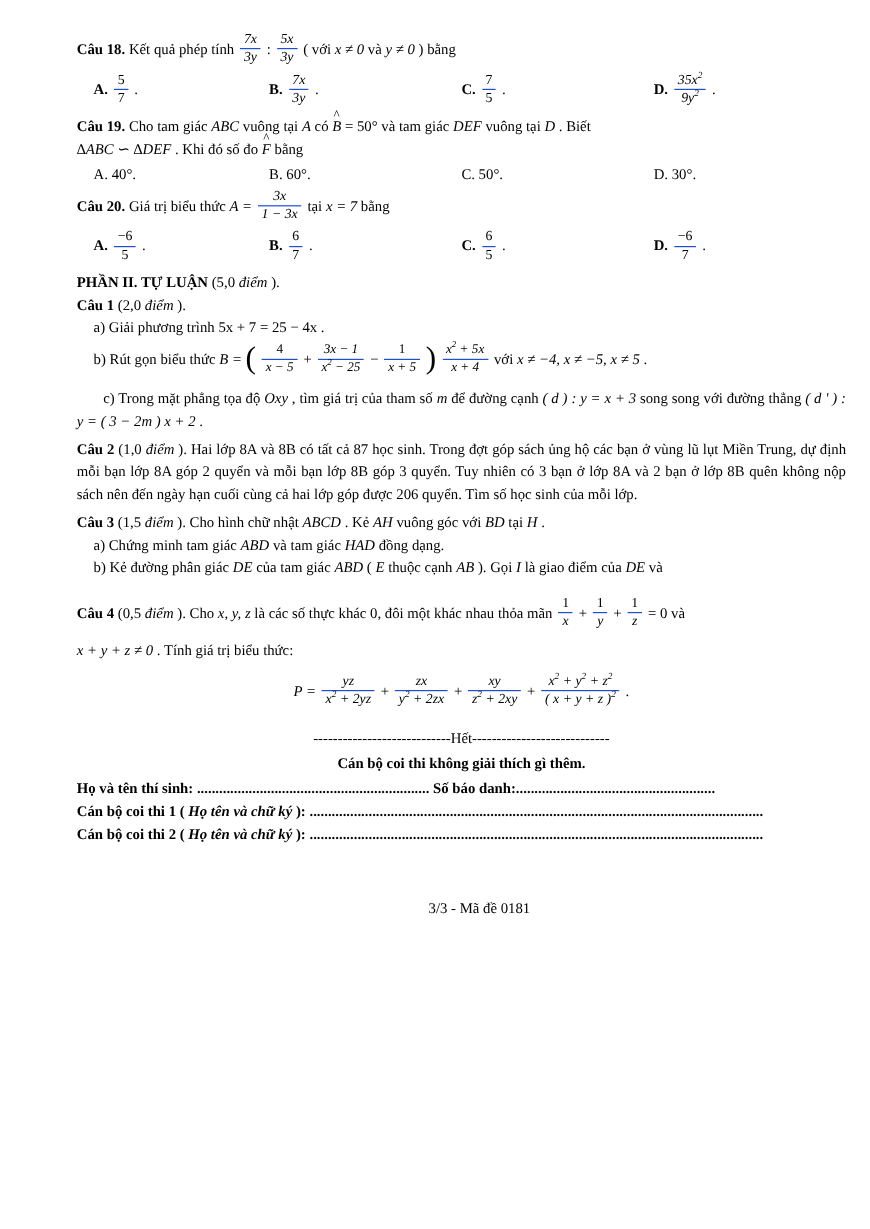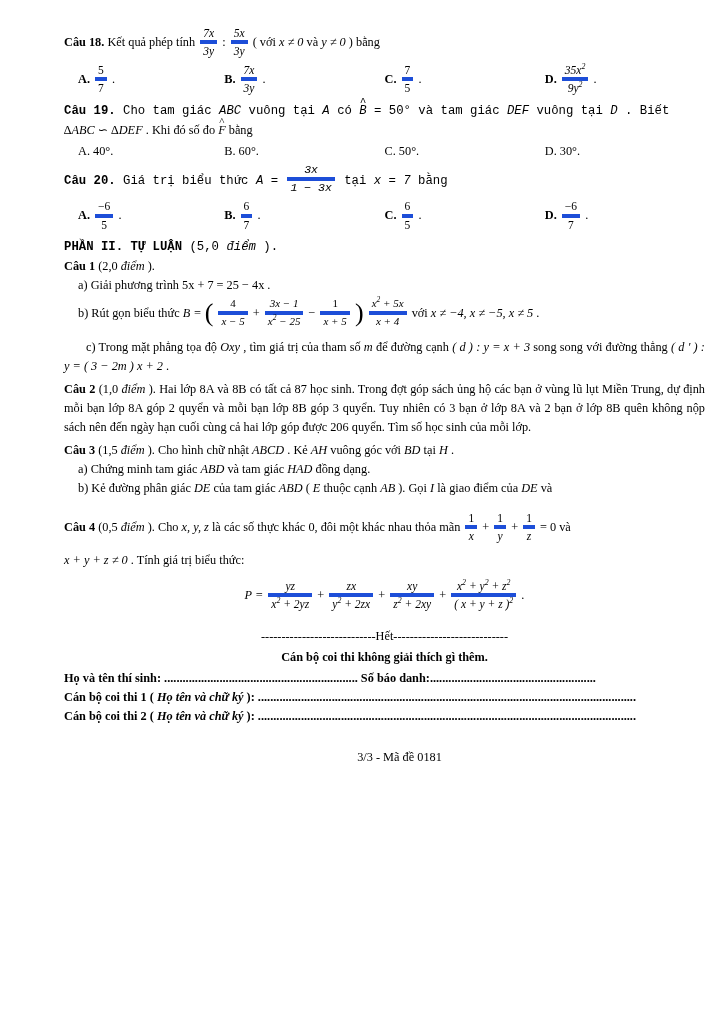--- a/index.html
+++ b/index.html
@@ -19,35 +19,35 @@
     position: relative;
     width: 725px;
     height: 801px;
     box-sizing: border-box;
     padding: 27px 42px 0 42px;
     margin-left: 22px;
   }
   .line { line-height: 1.55; }
   .italic { font-style: italic; }
   .bold { font-weight: bold; }
-  .blk { margin-top: 5px; font-family: Liberation Mono, monospace; }
+  .blk { margin-top: 5px; }
 
   
   .frac {
     display: inline-block;
     vertical-align: middle;
     text-align: center;
     margin: 0 2px;
     position: relative;
     top: -1px;
   }
   .frac .num {
     display: block;
     padding: 0 3px;
-    border-bottom: 4px solid #1d4ed8;
+    border-bottom: 1px solid #1d4ed8;
     font-size: 11.5px;
     line-height: 1.25;
   }
   .frac .den {
     display: block;
     padding: 0 3px;
     font-size: 11.5px;
     line-height: 1.25;
   }
   .frac.small .num, .frac.small .den { font-size: 11px; }

